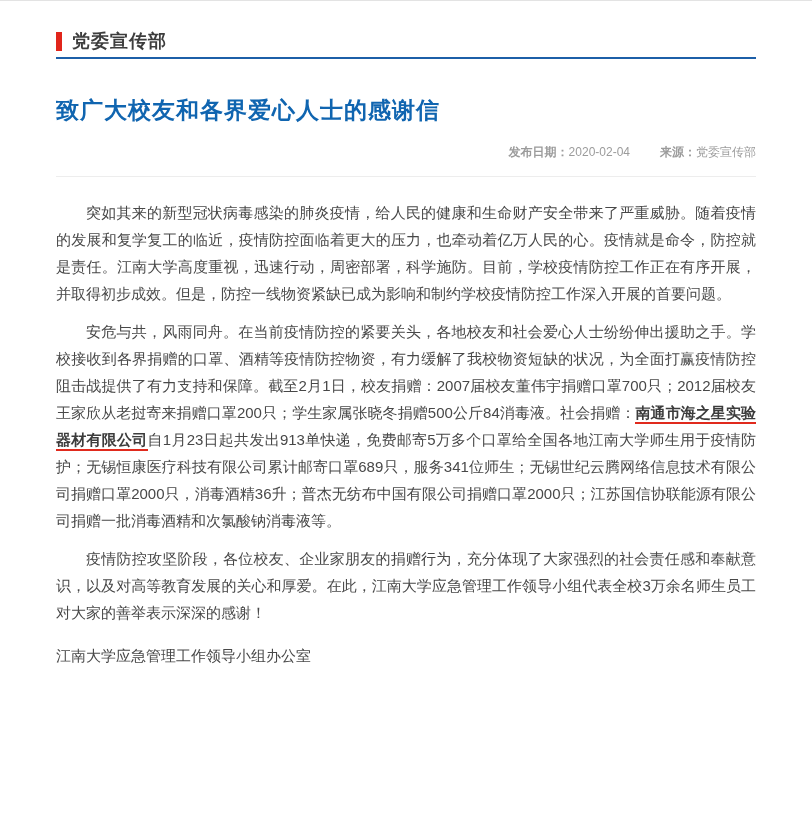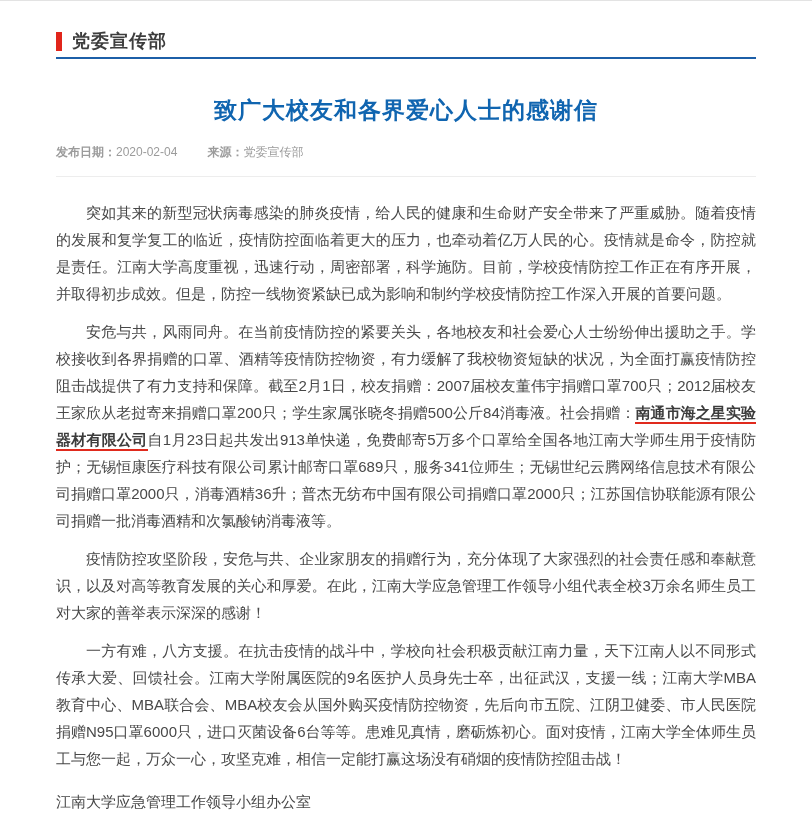--- a/index.html
+++ b/index.html
@@ -28,26 +28,26 @@
     background:var(--accent-red);margin-right:10px;
   }
   .dept{font-size:18px;font-weight:bold;color:#3d3d3d;letter-spacing:1px;}
   .breadcrumb{font-size:13px;color:#555;white-space:nowrap;}
   .bc-label{font-weight:bold;color:#333;}
   .bc-item{color:#555;text-decoration:none;cursor:pointer;margin:0 2px;}
   .bc-sep{color:#777;margin:0 3px;}
   .header-rule{height:2px;background:var(--rule-blue);}
   
   .title{
-    margin-top:36px;text-align:center;
+    margin-top:36px;text-align:left;
     font-size:23px;font-weight:bold;color:var(--title-blue);
     letter-spacing:1px;
   }
   .meta{
-    margin-top:18px;text-align:left;
+    margin-top:18px;text-align:right;
     font-size:12px;color:#9b9b9b;
   }
   .meta .meta-label{font-weight:bold;}
   .meta .src-group{margin-left:30px;}
   .meta-divider{margin-top:15px;border-bottom:1px solid #ededed;}
   
   .content{margin-top:22px;font-size:15px;line-height:27px;color:#484848;}
   .content p{
     text-indent:2em;text-align:justify;margin-bottom:11px;
   }
@@ -74,19 +74,18 @@
   <h1 class="title">致广大校友和各界爱心人士的感谢信</h1>
 
   <div class="meta">
     <span class="meta-label">发布日期：</span><span>2020-02-04</span><span class="src-group"><span class="meta-label">来源：</span><span>党委宣传部</span></span>
   </div>
   <div class="meta-divider"></div>
 
   <div class="content">
     <p>突如其来的新型冠状病毒感染的肺炎疫情，给人民的健康和生命财产安全带来了严重威胁。随着疫情的发展和复学复工的临近，疫情防控面临着更大的压力，也牵动着亿万人民的心。疫情就是命令，防控就是责任。江南大学高度重视，迅速行动，周密部署，科学施防。目前，学校疫情防控工作正在有序开展，并取得初步成效。但是，防控一线物资紧缺已成为影响和制约学校疫情防控工作深入开展的首要问题。</p>
     <p><span>安危与共，风雨同舟。在当前疫情防控的紧要关头，各地校友和社会爱心人士纷纷伸出援助之手。学校接收到各界捐赠的口罩、酒精等疫情防控物资，有力缓解了我校物资短缺的状况，为全面打赢疫情防控阻击战提供了有力支持和保障。截至2月1日，校友捐赠：2007届校友董伟宇捐赠口罩700只；2012届校友王家欣从老挝寄来捐赠口罩200只；学生家属张晓冬捐赠500公斤84消毒液。社会捐赠：</span><span class="company">南通市海之星实验器材有限公司</span><span>自1月23日起共发出913单快递，免费邮寄5万多个口罩给全国各地江南大学师生用于疫情防护；无锡恒康医疗科技有限公司累计邮寄口罩689只，服务341位师生；无锡世纪云腾网络信息技术有限公司捐赠口罩2000只，消毒酒精36升；普杰无纺布中国有限公司捐赠口罩2000只；江苏国信协联能源有限公司捐赠一批消毒酒精和次氯酸钠消毒液等。</span></p>
-    <p>疫情防控攻坚阶段，安危与共、企业家朋友的捐赠行为，充分体现了大家强烈的社会责任感和奉献意识，以及对高等教育发展的关心和厚爱。在此，江南大学应急管理工作领导小组代表全校3万余名师生员工对大家的善举表示深深的感谢！</p>
-    <p>一方有难，八方支援。在抗击疫情的战斗中，学校向社会积极贡献江南力量，天下江南人以不同形式传承大爱、回馈社会。江南大学附属医院的9名医护人员身先士卒，出征武汉，支援一线；江南大学MBA教育中心、MBA联合会、MBA校友会从国外购买疫情防控物资，先后向市五院、江阴卫健委、市人民医院捐赠N95口罩6000只，进口灭菌设备6台等等。患难见真情，磨砺炼初心。面对疫情，江南大学全体师生员工与您一起，万众一心，攻坚克难，相信一定能打赢这场没有硝烟的疫情防控阻击战！</p>
+    <p>疫情防控攻坚阶段，各位校友、企业家朋友的捐赠行为，充分体现了大家强烈的社会责任感和奉献意识，以及对高等教育发展的关心和厚爱。在此，江南大学应急管理工作领导小组代表全校3万余名师生员工对大家的善举表示深深的感谢！</p>
     <p class="sig">江南大学应急管理工作领导小组办公室</p>
 
   </div>
 
 </div>
 
 </body></html>

